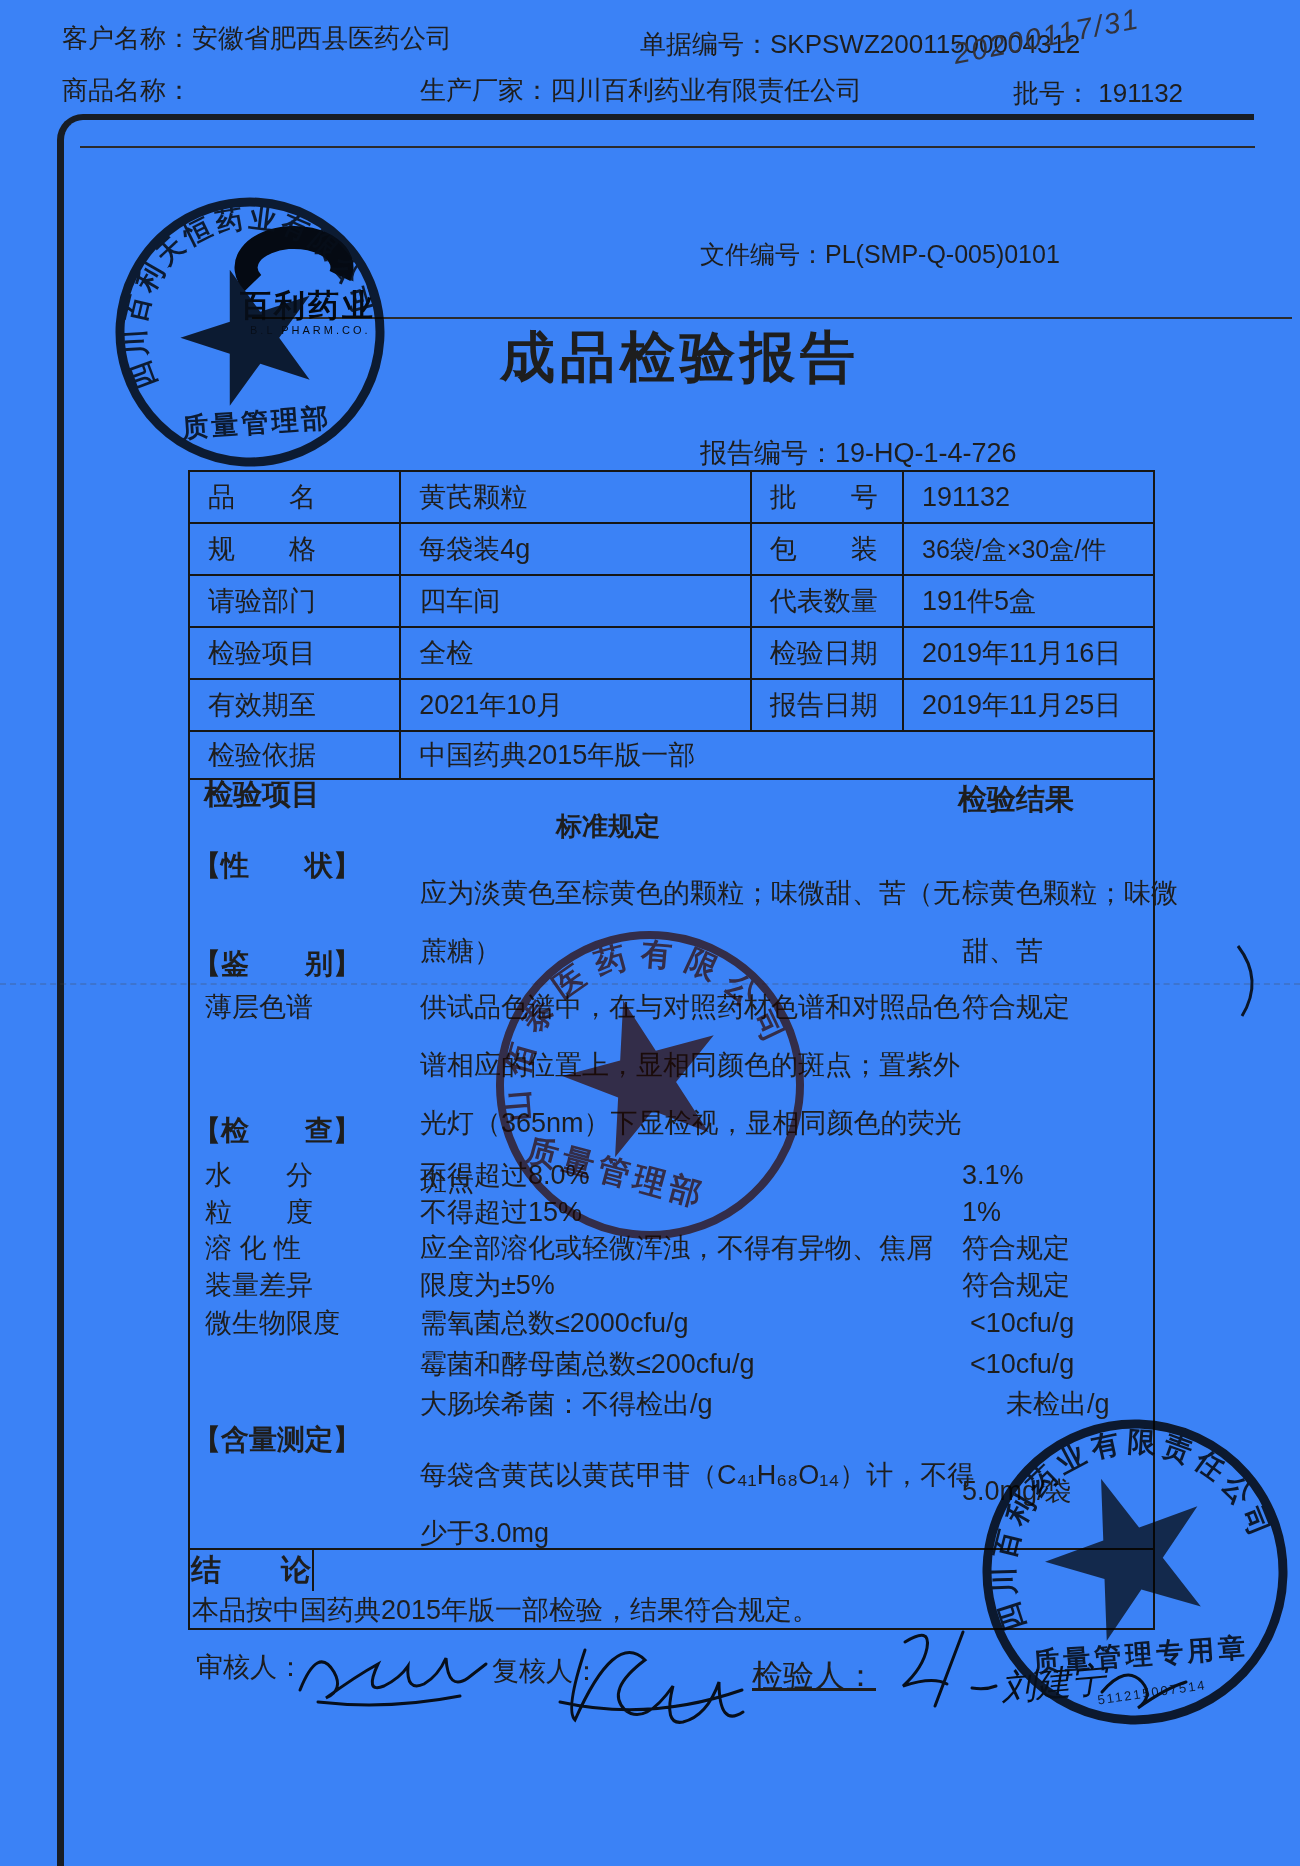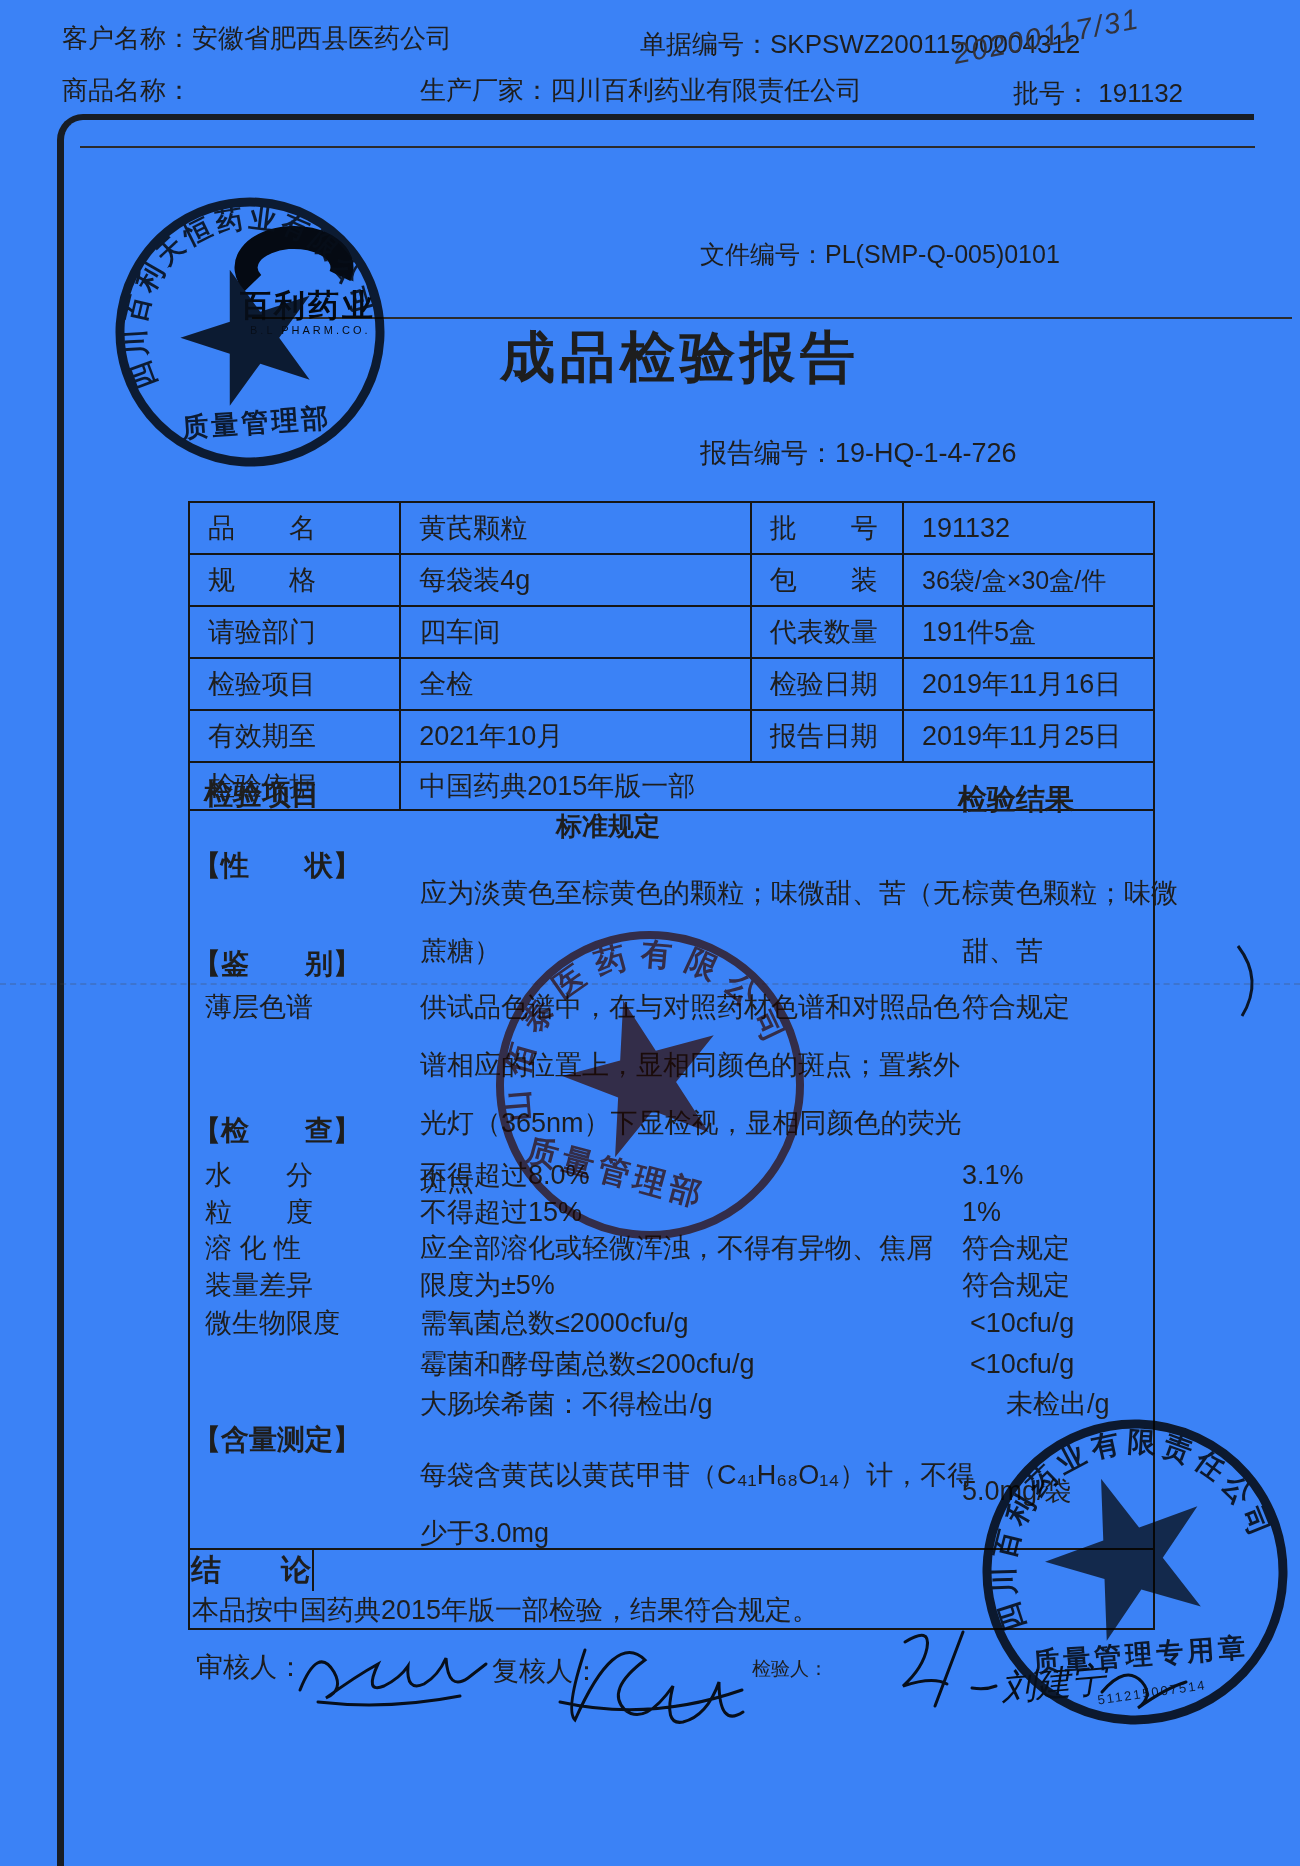--- a/index.html
+++ b/index.html
@@ -7,21 +7,21 @@
         font-family:"Liberation Sans",sans-serif;color:#1e1e1e;}
   .t{position:absolute;white-space:nowrap;color:#1e1e1e;line-height:1.15;}
   .b{font-weight:bold;}
   .frame{position:absolute;left:57px;top:114px;width:1190px;height:1752px;
          border-left:7px solid #151515;border-top:6px solid #151515;
          border-top-left-radius:26px;opacity:.92;}
   .hline{position:absolute;height:0;border-top:2px solid #2b2b2b;}
   .fold{position:absolute;left:0;top:983px;width:1300px;height:0;
         border-top:2px dashed rgba(70,70,70,.22);}
   .box{position:absolute;border:2px solid #161616;box-sizing:border-box;}
-  .info{left:188px;top:470px;width:967px;margin-top:31px;}
+  .info{left:188px;top:470px;width:967px;}
   .irow{display:flex;height:50px;border-bottom:2px solid #161616;align-items:center;}
   .irow:last-child{border-bottom:none;height:46px;}
   .ic{height:100%;display:flex;align-items:center;box-sizing:border-box;
       border-right:2px solid #161616;font-size:27px;padding-left:18px;white-space:nowrap;}
   .ic:last-child{border-right:none;}
   .w1{width:212px;} .w2{width:352px;} .w3{width:153px;} .w4{width:250px;} .w5{width:755px;}
   .bodybox{left:188px;top:768px;width:967px;height:780px;border-top:none;border-bottom:none;}
   .conc{left:188px;top:1548px;width:967px;height:82px;display:flex;flex-direction:column;}
   .conc .lab{width:122px;border-right:2px solid #161616;display:flex;align-items:center;
              justify-content:center;font-size:30px;font-weight:bold;}
@@ -139,21 +139,21 @@
   <div class="t" style="left:420px;top:1518px;font-size:27px;">少于3.0mg</div>
   <div class="t" style="left:962px;top:1460px;font-size:27px;margin-top:16px;">5.0mg/袋</div>
 
   <div class="box conc">
     <div class="lab">结　　论</div>
     <div class="txt">本品按中国药典2015年版一部检验，结果符合规定。</div>
   </div>
 
   <div class="t" style="left:196px;top:1652px;font-size:27px;">审核人：</div>
   <div class="t" style="left:492px;top:1656px;font-size:27px;">复核人：</div>
-  <div class="t" style="left:752px;top:1658px;font-size:19px;">检验人：</div>
+  <div class="t" style="left:752px;top:1658px;font-size:31px;text-decoration:underline;">检验人：</div>
 
   <svg class="overlay" width="1300" height="1866" viewBox="0 0 1300 1866">
     <defs>
       <path id="arcT" d="M -98 42 A 106 106 0 1 1 98 42"></path>
       <path id="arcR" d="M -116 48 A 124 124 0 1 1 116 48"></path>
       <path id="arcB" d="M -112 50 A 122 122 0 1 1 112 50"></path>
     </defs>
 
     <g>
       <path d="M253,283 A48,30 0 1 1 340,276" fill="none" stroke="#131313" stroke-width="23"></path>

